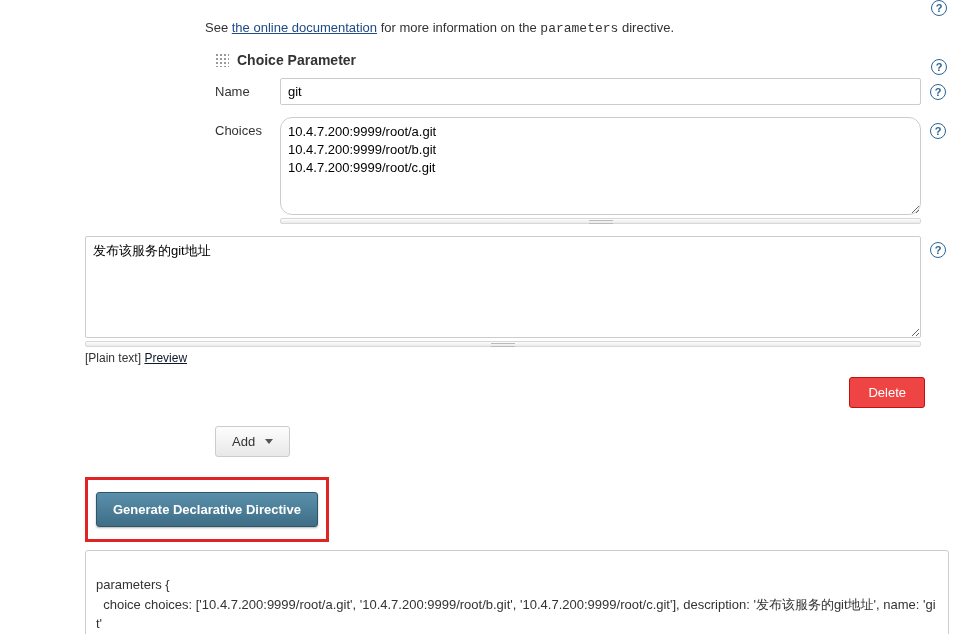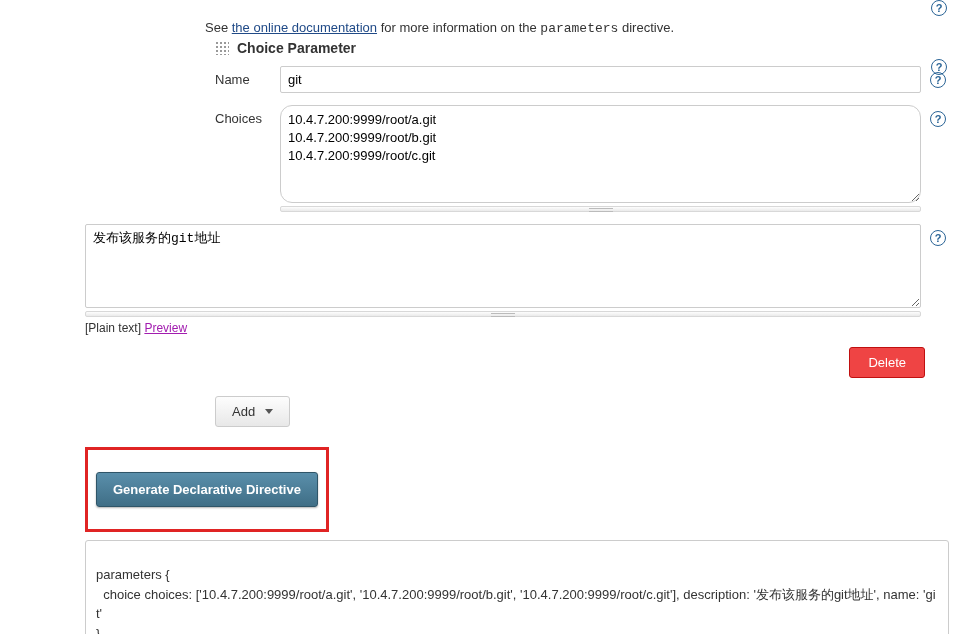--- a/index.html
+++ b/index.html
@@ -9,21 +9,21 @@
     font-size: 13px;
     color: #333;
     background: #fff;
     width: 959px;
     position: relative;
   }
   .container {
     padding: 20px 10px 20px 85px;
   }
   .intro {
-    margin: 0 0 4px 120px;
+    margin: 0 0 16px 120px;
     font-size: 13px;
     color: #333;
   }
   .intro a { color: #204a87; text-decoration: underline; }
   .intro code { font-family: "Courier New", monospace; }
   .section-header {
     display: flex;
     align-items: center;
     margin-left: 130px;
     margin-bottom: 10px;
@@ -76,21 +76,21 @@
     width: 100%;
     font-family: inherit;
     font-size: 13px;
     padding: 5px 7px;
     border: 1px solid #ccc;
     border-radius: 2px;
     background: #fff;
   }
   textarea { resize: both; line-height: 1.4; }
   .ta-choices { height: 98px; border-radius: 12px; }
-  .ta-desc { height: 84px; font-family: Liberation Mono, monospace; }
+  .ta-desc { height: 102px; }
   .grip-bar {
     height: 6px;
     margin-top: 3px;
     border: 1px solid #d8d8d8;
     border-radius: 2px;
     background: linear-gradient(#fdfdfd, #eaeaea);
     position: relative;
   }
   .grip-bar::after {
     content: "";
@@ -98,21 +98,21 @@
     left: 50%; top: 1px;
     width: 24px; height: 2px;
     transform: translateX(-50%);
     border-top: 1px solid #bbb;
     border-bottom: 1px solid #bbb;
   }
   .desc-footer {
     margin-top: 4px;
     font-size: 12px;
   }
-  .desc-footer a { color: #a21caf; text-decoration: underline; }
+  .desc-footer a { color: #0f172a; text-decoration: underline; }
   .btn {
     display: inline-flex;
     align-items: center;
     justify-content: center;
     font-size: 13px;
     padding: 6px 14px;
     border-radius: 3px;
     cursor: pointer;
     border: 1px solid #ccc;
     background: linear-gradient(#fdfdfd, #e8e8e8);
@@ -142,21 +142,21 @@
   .caret-down {
     margin-left: 10px;
     width: 0; height: 0;
     border-left: 4px solid transparent;
     border-right: 4px solid transparent;
     border-top: 5px solid #555;
   }
   .generate-wrap {
     display: inline-block;
     border: 3px solid #e02424;
-    padding: 22px 8px;
+    padding: 12px 8px;
     margin-left: 0;
   }
   .output-box {
     margin-top: 8px;
     border: 1px solid #ccc;
     border-radius: 3px;
     padding: 24px 10px;
     font-size: 13px;
     line-height: 1.5;
     word-break: break-all;

